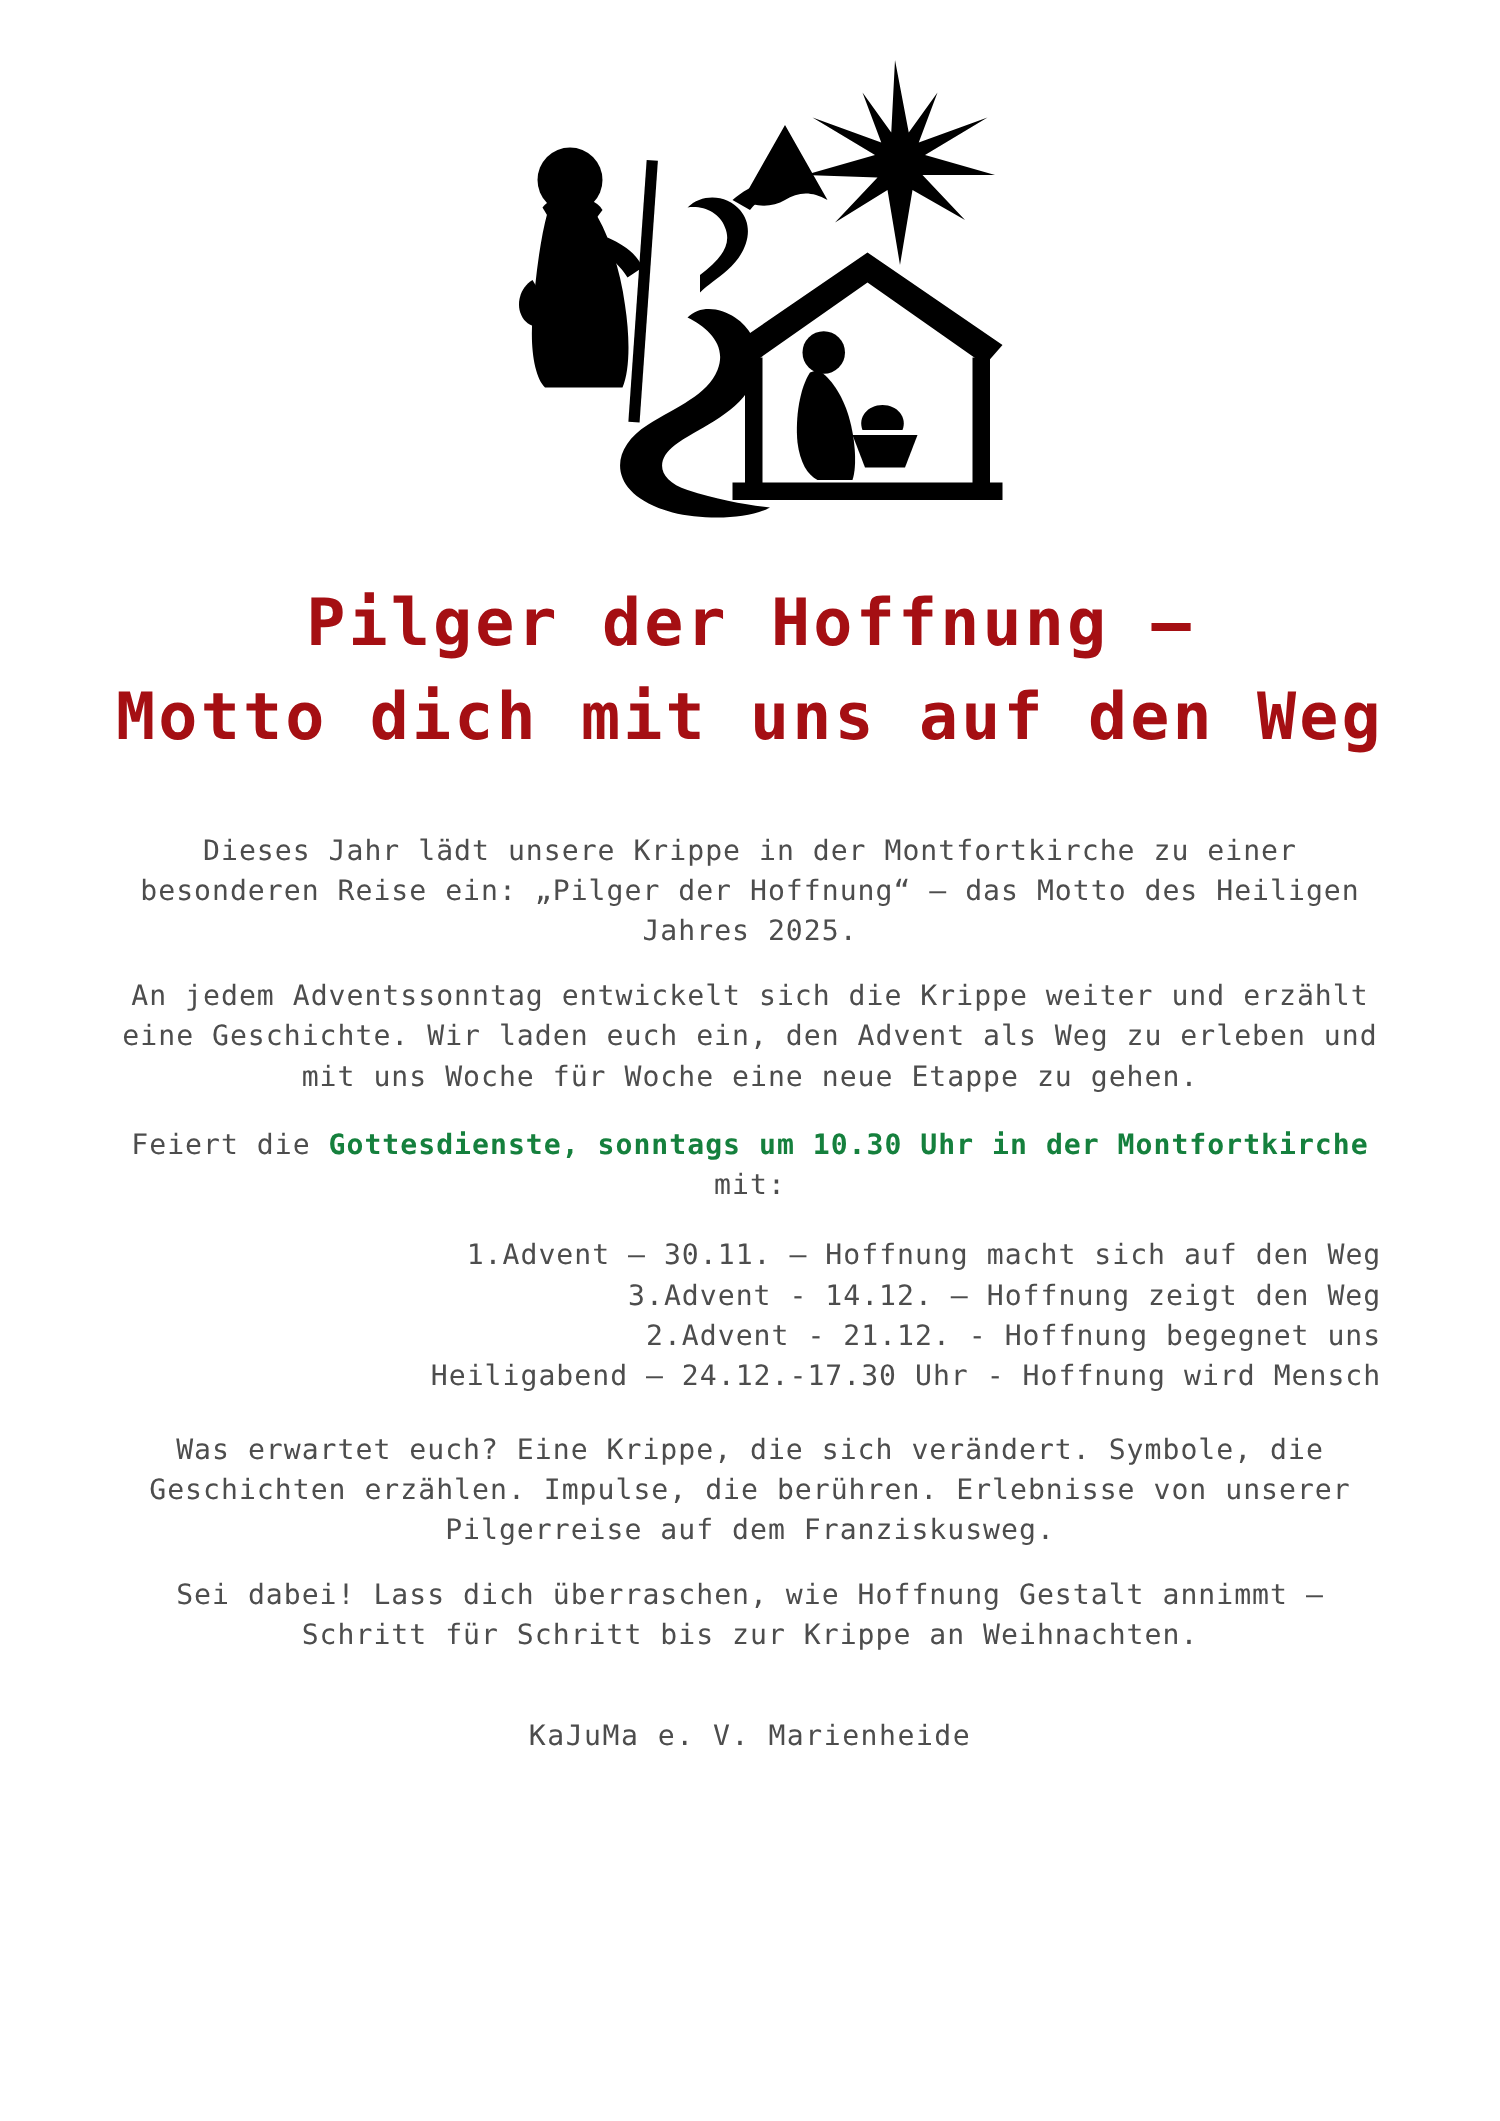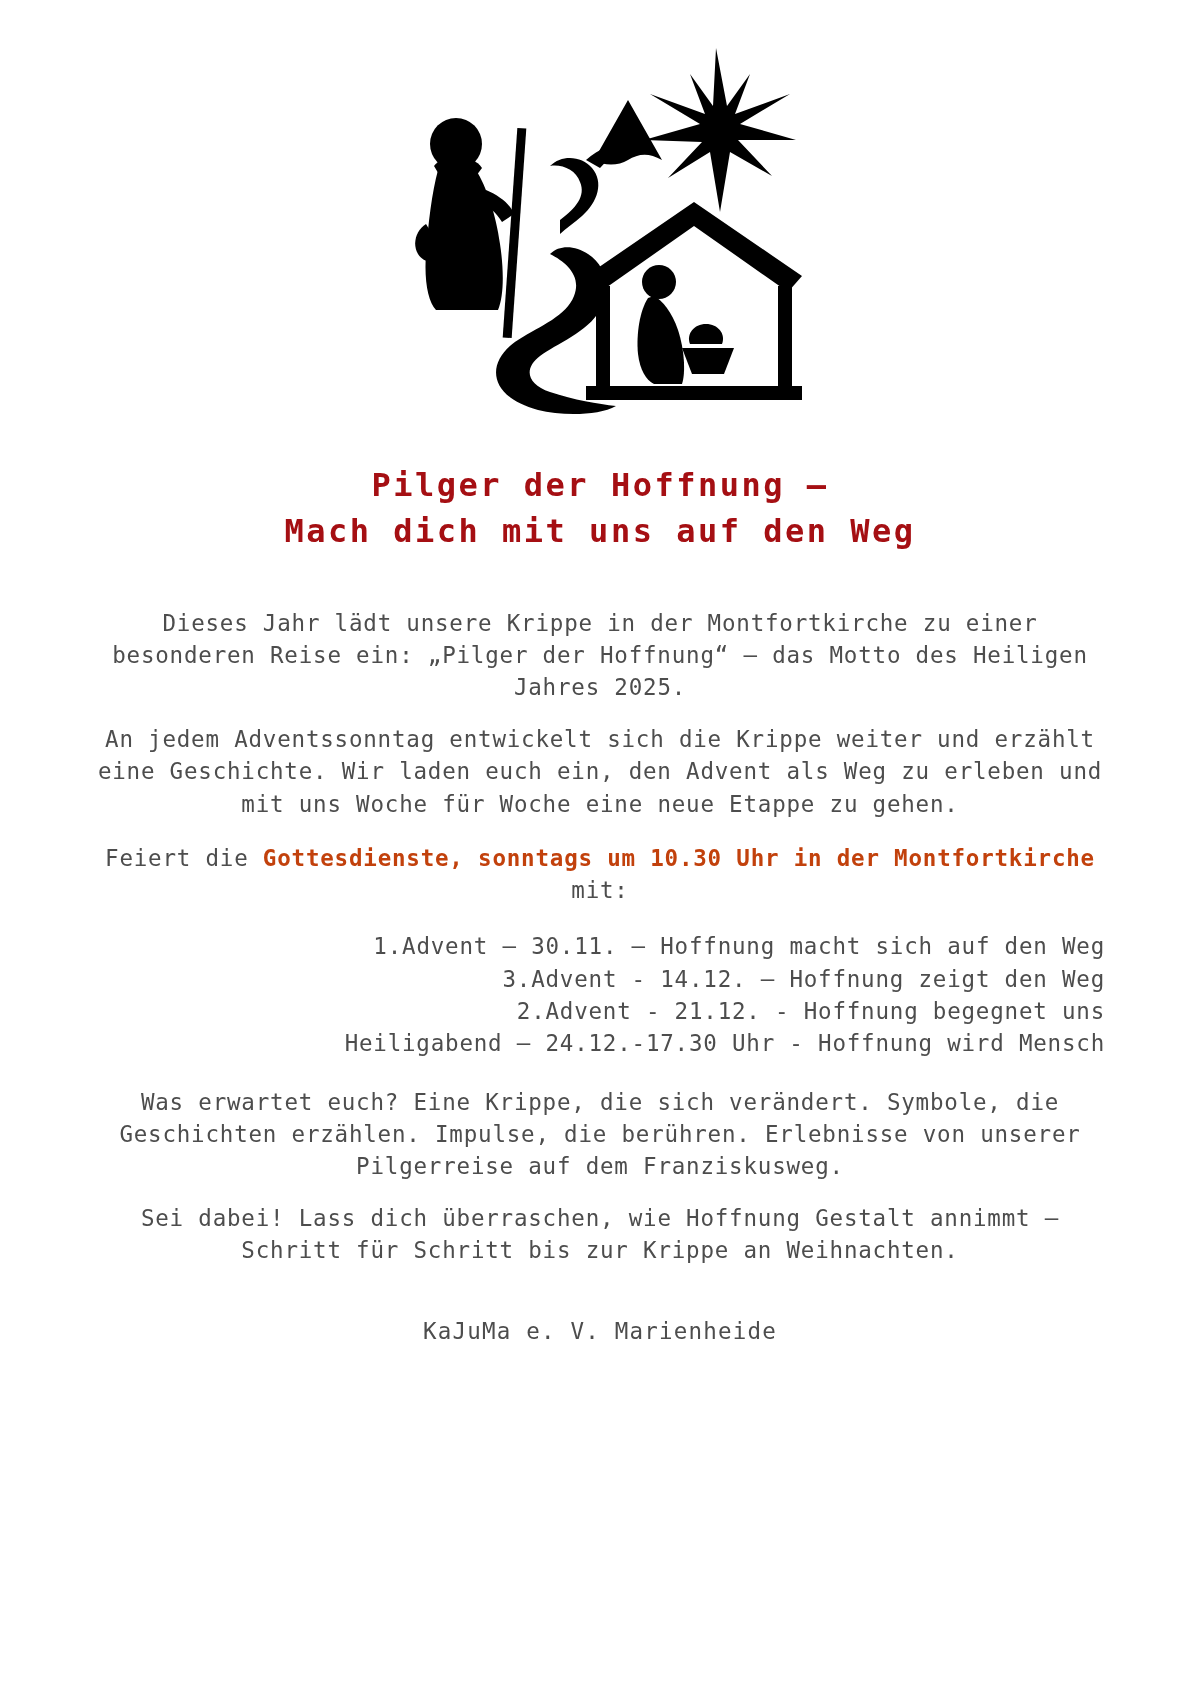--- a/index.html
+++ b/index.html
@@ -27,21 +27,21 @@
   .illustration svg {
     display: block;
   }
 
   
   .title-block {
     margin-top: 34px;
     text-align: center;
     color: #a50f13;
     font-weight: bold;
-    font-size: 32px;
+    font-size: 52px;
     letter-spacing: 2.5px;
     line-height: 1.45;
     font-family: "DejaVu Sans Mono", monospace;
   }
   .title-line {
     display: block;
   }
 
   
   .body-copy {
@@ -58,21 +58,21 @@
     margin: 0 0 20px 0;
   }
   .para.first {
     margin-top: 52px;
   }
   .para.services {
     margin-top: 22px;
     margin-bottom: 24px;
   }
   .para.services .hl {
-    color: #c2410c;
+    color: #15803d;
     font-weight: bold;
   }
   .schedule {
     margin: 0 0 26px 0;
     padding: 0;
     list-style: none;
     text-align: right;
   }
   .schedule li {
     margin: 0;
@@ -135,21 +135,21 @@
         <circle cx="269" cy="234" r="17"></circle>
 
         <path d="M 300 296 C 296 286 304 276 316 276 C 328 276 336 286 332 296 Z"></path>
         <path d="M 292 300 L 344 300 L 334 326 L 302 326 Z"></path>
       </g>
     </svg>
   </div>
 
   <div class="title-block">
     <span class="title-line">Pilger der Hoffnung –</span>
-    <span class="title-line">Mach dich mit uns auf den Weg</span>
+    <span class="title-line">Motto dich mit uns auf den Weg</span>
   </div>
 
   <div class="body-copy">
 
     <p class="para first">Dieses Jahr lädt unsere Krippe in der Montfortkirche zu einer besonderen Reise ein: „Pilger der Hoffnung“ – das Motto des Heiligen Jahres 2025.</p>
 
     <p class="para">An jedem Adventssonntag entwickelt sich die Krippe weiter und erzählt eine Geschichte. Wir laden euch ein, den Advent als Weg zu erleben und mit uns Woche für Woche eine neue Etappe zu gehen.</p>
 
     <p class="para services">
       <span>Feiert die </span><span class="hl">Gottesdienste, sonntags um 10.30 Uhr in der Montfortkirche</span><span> mit:</span>

